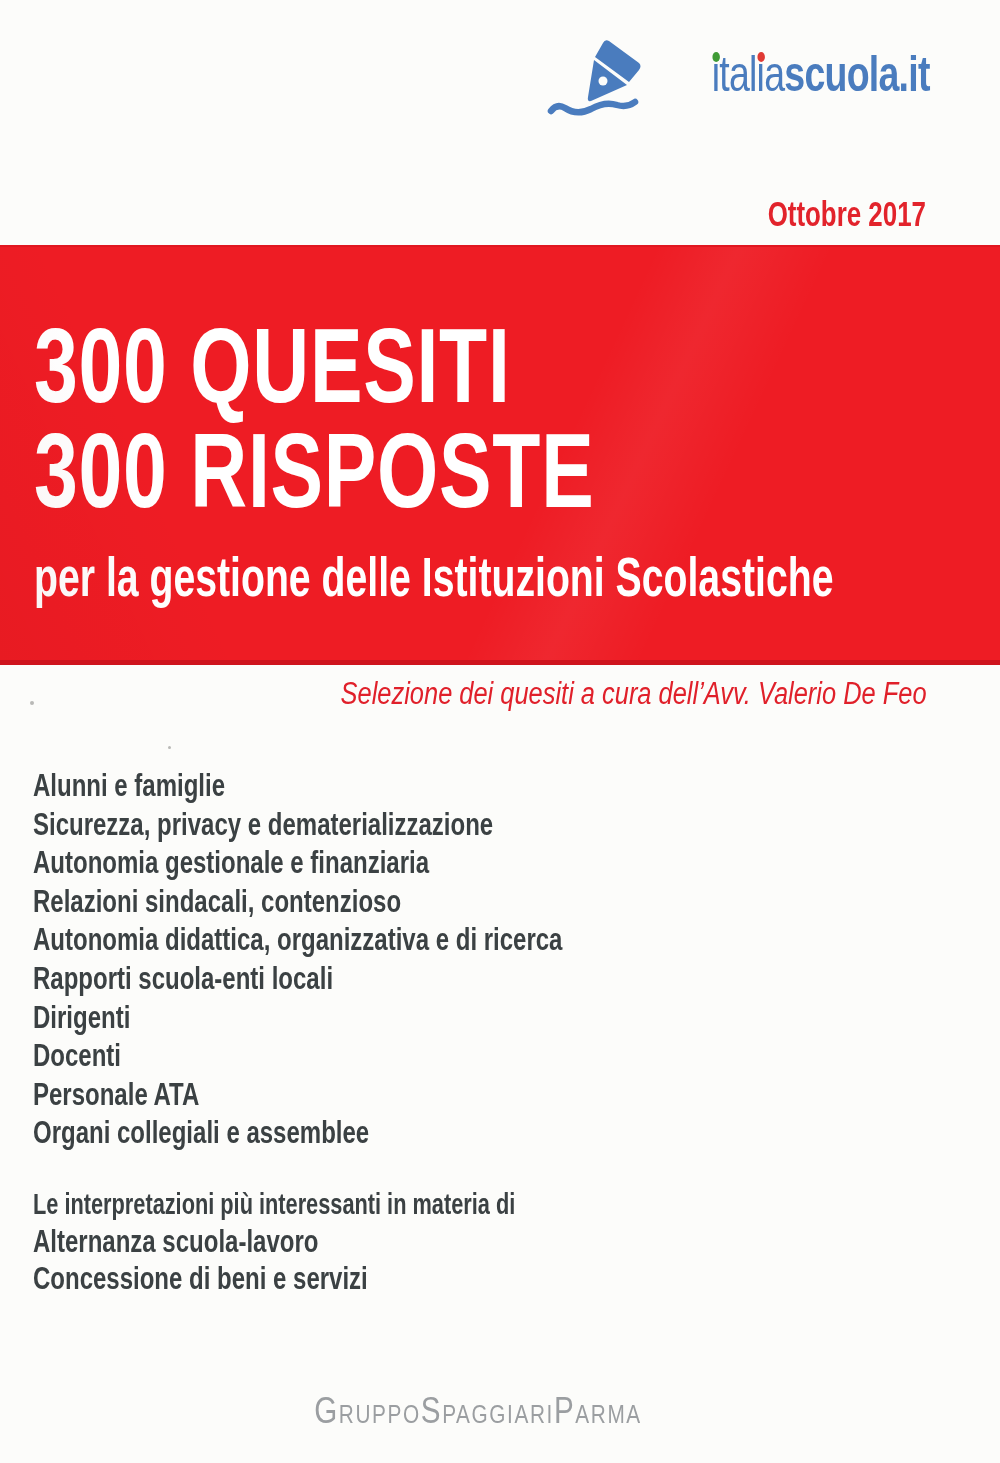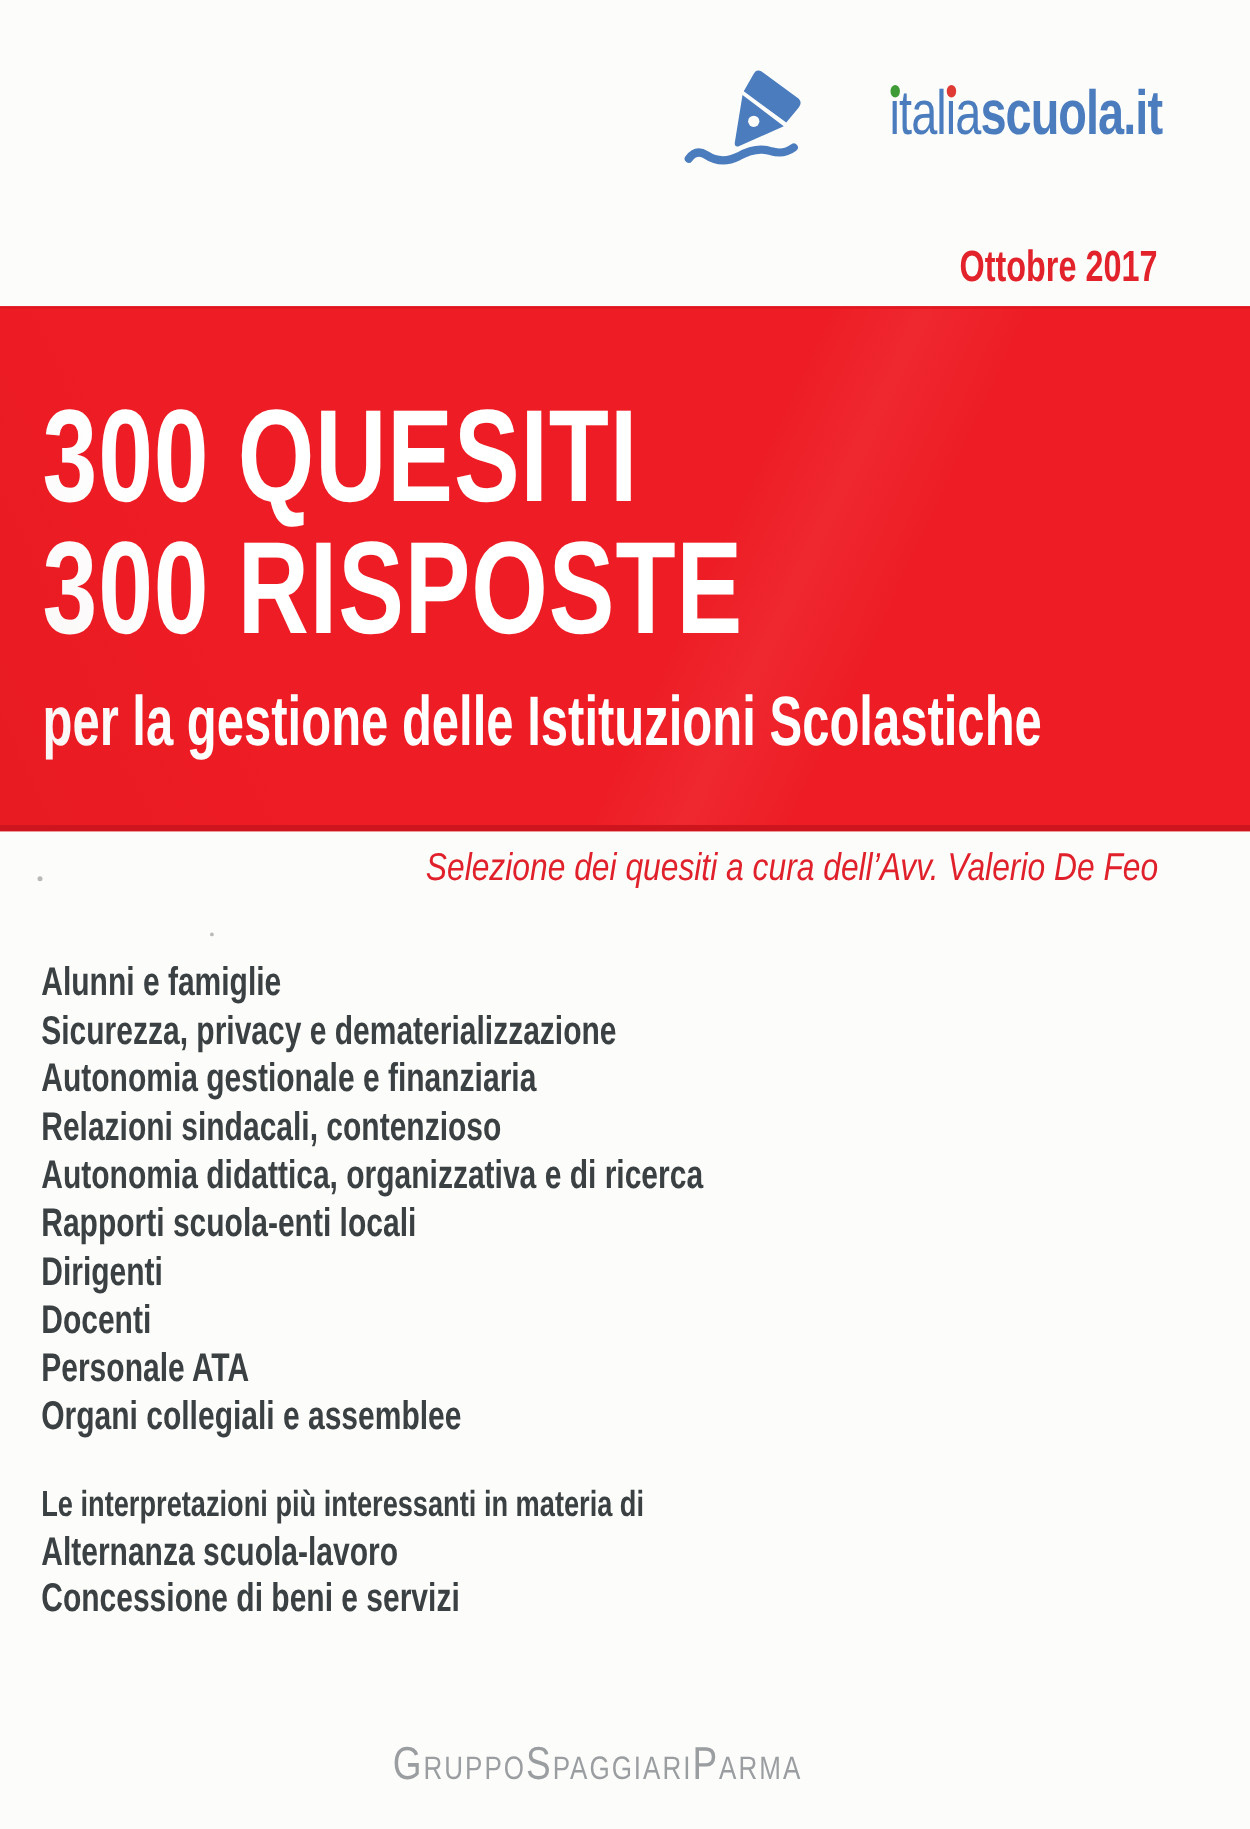--- a/index.html
+++ b/index.html
@@ -7,21 +7,21 @@
   body {
     position: relative;
     background: #fcfcfa;
     font-family: "Liberation Sans", sans-serif;
     overflow: hidden;
   }
 
   
   .logo {
     position: absolute;
-    top: 55px;
+    top: 39px;
     right: 70px;
     height: 80px;
     width: 345px;
   }
   .logo-text {
     position: absolute;
     right: 0;
     top: 10px;
     white-space: nowrap;
     font-size: 50px;

